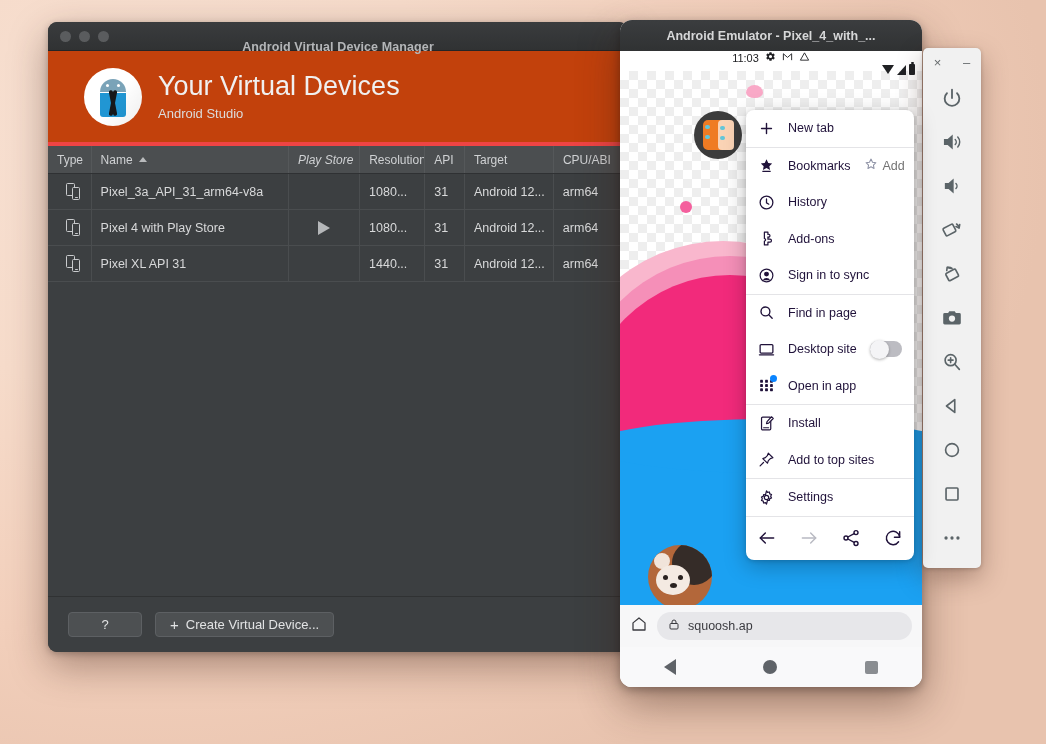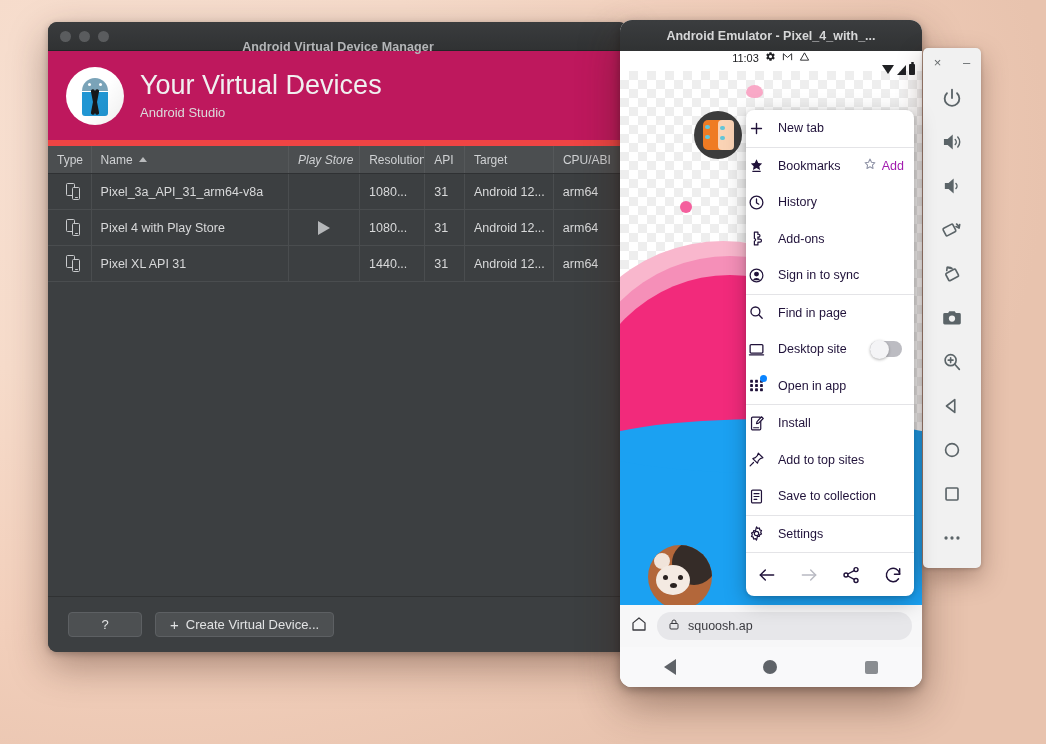--- a/index.html
+++ b/index.html
@@ -42,24 +42,24 @@
   }
   #avd-title {
     position: absolute; left: 0; right: 0; text-align: center;
     font-size: 12.5px; font-weight: bold; color: #b4b6b8;
     letter-spacing: .1px;
     pointer-events: none;
     margin-top: 22px;
   }
   #avd-header {
     height: 95px;
-    background: #be185d;
+    background: #c2410c;
     display: flex; align-items: center;
-    padding-left: 18px;
-    border-bottom: 6px solid #ef4444;
+    padding-left: 36px;
+    border-bottom: 4px solid #ef4444;
   }
   #avd-logo {
     width: 58px; height: 58px; border-radius: 50%;
     background: #fff;
     position: relative; flex: none;
     overflow: hidden;
   }
   #avd-logo .bot-head {
     position: absolute; left: 16px; top: 11px;
     width: 26px; height: 13px;
@@ -346,34 +346,34 @@
     border-radius: 8px;
     box-shadow: 0 6px 22px rgba(0,0,0,.26), 0 1px 4px rgba(0,0,0,.16);
     z-index: 30;
     overflow: hidden;
     font-size: 12.5px;
     color: #20123a;
   }
   .ff-item {
     display: flex; align-items: center;
     height: 36.5px;
-    padding-left: 1px;
+    padding-left: 11px;
     gap: 13px;
   }
   .ff-ico {
     width: 18px; height: 18px; flex: none;
     display: flex; align-items: center; justify-content: center;
     position: relative;
   }
   .ff-ico svg { display:block; }
   .ff-label { flex: 1; white-space: nowrap; }
   .ff-sep { height: 1px; background: #e4e4e7; margin: 0; }
   .ff-add {
     display: flex; align-items: center; gap: 5px;
-    color: #a21caf; font-size: 12.5px; margin-right: 10px;
+    color: #737373; font-size: 12.5px; margin-right: 10px;
   }
   .ff-toggle {
     width: 32px; height: 16px; border-radius: 9px;
     background: #bcbcc2; margin-right: 12px;
     position: relative; flex: none;
   }
   .ff-toggle:after {
     content:''; position:absolute; left:0px; top:-1.5px;
     width: 19px; height: 19px; border-radius: 50%;
     background: #f4f4f6; box-shadow: 0 1px 3px rgba(0,0,0,.3);
@@ -727,29 +727,20 @@
   <div class="ff-item">
     <span class="ff-ico">
       <svg width="17" height="17" viewBox="0 0 24 24" fill="none" stroke="#20123a" stroke-width="1.7" stroke-linejoin="round">
           <path d="M14.5 3 21 9.5l-3.6 1.3-2.8 2.8-1.3 3.6-6.5-6.5 3.6-1.3 2.8-2.8z"></path>
           <path d="M7.8 16.2 3 21" stroke-linecap="round"></path>
         </svg>
     </span>
     <span class="ff-label">Add to top sites</span>
   </div>
 
-  <div class="ff-item">
-    <span class="ff-ico">
-      <svg width="17" height="17" viewBox="0 0 24 24" fill="none" stroke="#20123a" stroke-width="1.7" stroke-linejoin="round">
-          <rect x="5" y="3" width="14" height="18" rx="1.6"></rect>
-          <path d="M8.5 8h7M8.5 12h7M8.5 16h4" stroke-linecap="round"></path>
-        </svg>
-    </span>
-    <span class="ff-label">Save to collection</span>
-  </div>
 
   <div class="ff-sep"></div>
 
   <div class="ff-item">
     <span class="ff-ico">
       <svg width="17" height="17" viewBox="0 0 24 24" fill="none" stroke="#20123a" stroke-width="1.7" stroke-linejoin="round">
           <circle cx="12" cy="12" r="3.1"></circle>
           <path d="M12 2.6l1.5 2.2 2.6-.6.5 2.6 2.5 1-1.2 2.4 1.2 2.4-2.5 1-.5 2.6-2.6-.6L12 21.4l-1.5-2.2-2.6.6-.5-2.6-2.5-1 1.2-2.4-1.2-2.4 2.5-1 .5-2.6 2.6.6z"></path>
         </svg>
     </span>

